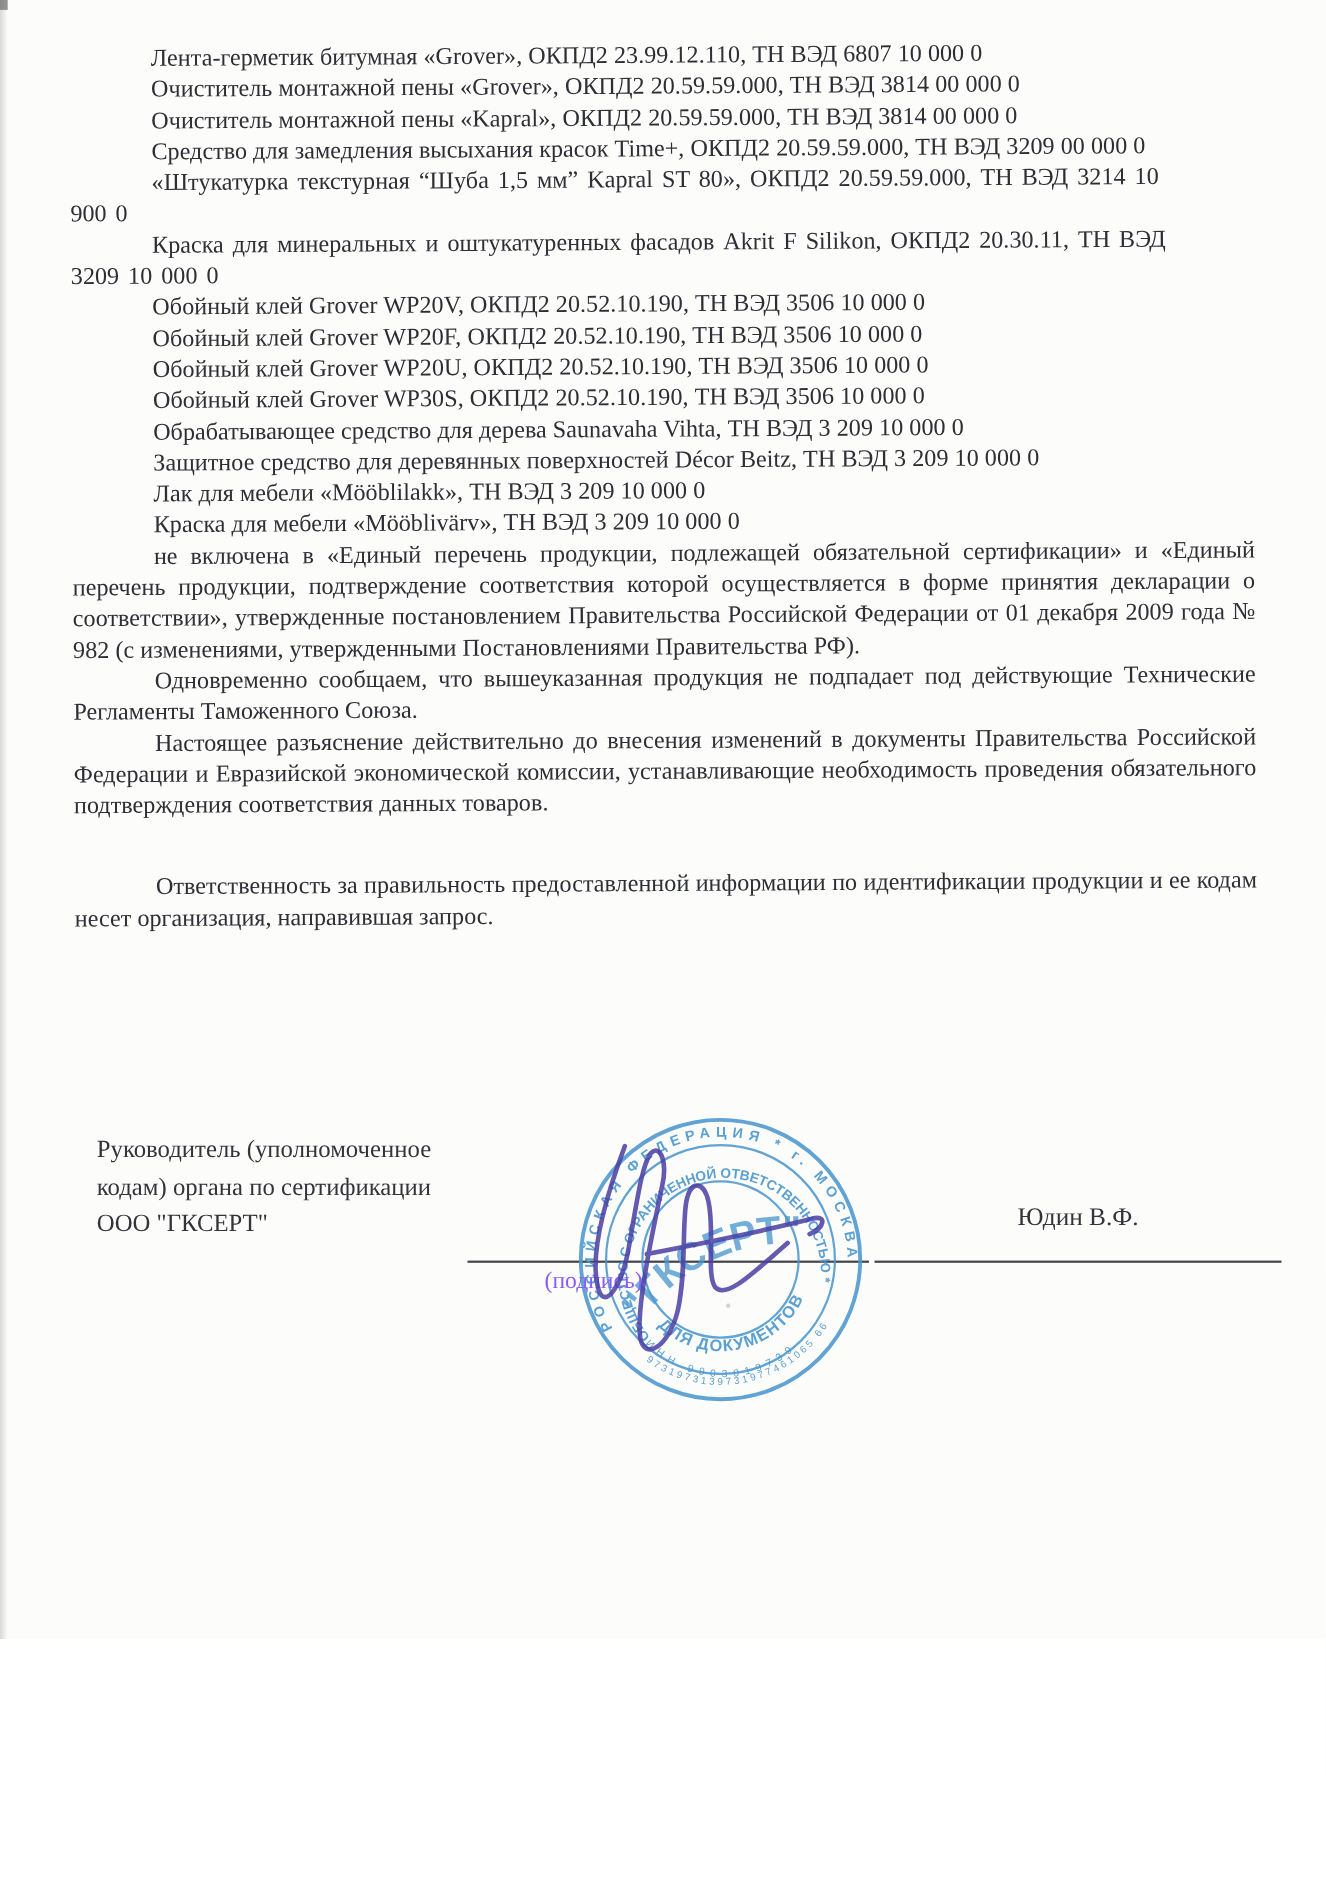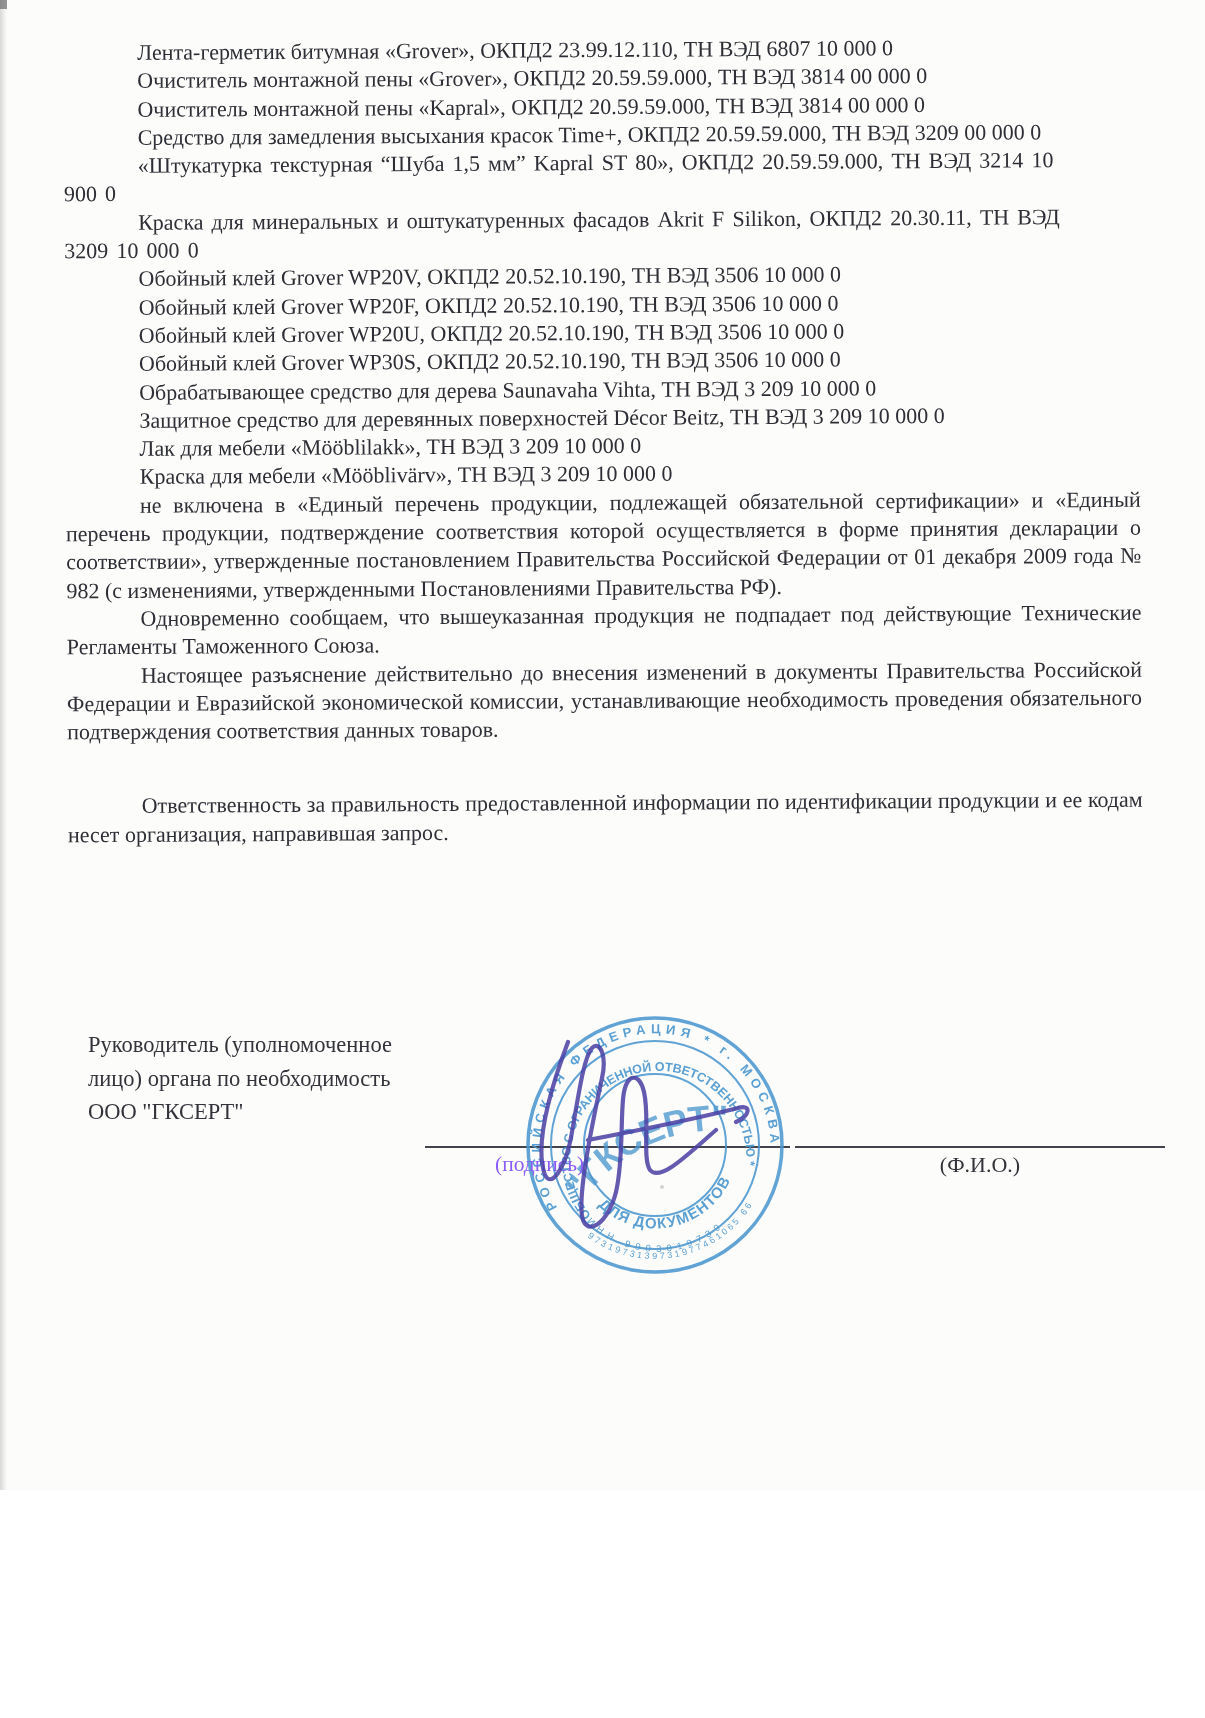--- a/index.html
+++ b/index.html
@@ -79,28 +79,28 @@
     <p class="product">Лак для мебели «Mööblilakk», ТН ВЭД 3 209 10 000 0</p>
     <p class="product">Краска для мебели «Mööblivärv», ТН ВЭД 3 209 10 000 0</p>
 
     <p class="para">не включена в «Единый перечень продукции, подлежащей обязательной сертификации» и «Единый перечень продукции, подтверждение соответствия которой осуществляется в форме принятия декларации о соответствии», утвержденные постановлением Правительства Российской Федерации от 01 декабря 2009 года № 982 (с изменениями, утвержденными Постановлениями Правительства РФ).</p>
     <p class="para">Одновременно сообщаем, что вышеуказанная продукция не подпадает под действующие Технические Регламенты Таможенного Союза.</p>
     <p class="para">Настоящее разъяснение действительно до внесения изменений в документы Правительства Российской Федерации и Евразийской экономической комиссии, устанавливающие необходимость проведения обязательного подтверждения соответствия данных товаров.</p>
     <p class="para resp">Ответственность за правильность предоставленной информации по идентификации продукции и ее кодам несет организация, направившая запрос.</p>
   </div>
 
   <div class="signatory-label">Руководитель (уполномоченное
-лицо) органа по необходимость
+кодам) органа по сертификации
 ООО "ГКСЕРТ"</div>
 
   <div class="sig-line left"></div>
   <div class="sig-line right"></div>
 
   <div class="sig-caption">(подпись)</div>
-  <div class="fio-caption">(Ф.И.О.)</div>
+  <div class="fio-name">Юдин В.Ф.</div>
 
   <svg class="stamp" viewBox="0 0 270 270">
     <defs>
       <path id="arcOT" d="M 25 172 A 115 115 0 1 1 245 172"></path>
       <path id="arcOB" d="M 47 208 A 115 115 0 0 0 223 208"></path>
       <path id="arcIT" d="M 56 188 A 88 88 0 1 1 214 188"></path>
       <path id="arcIB" d="M 65 180 A 83 83 0 0 0 205 180"></path>
       <path id="arcIBd" d="M 50 193 A 98 98 0 0 0 220 193"></path>
       <path id="arcC" d="M 52 172 A 160 160 0 0 1 218 142"></path>
     </defs>

